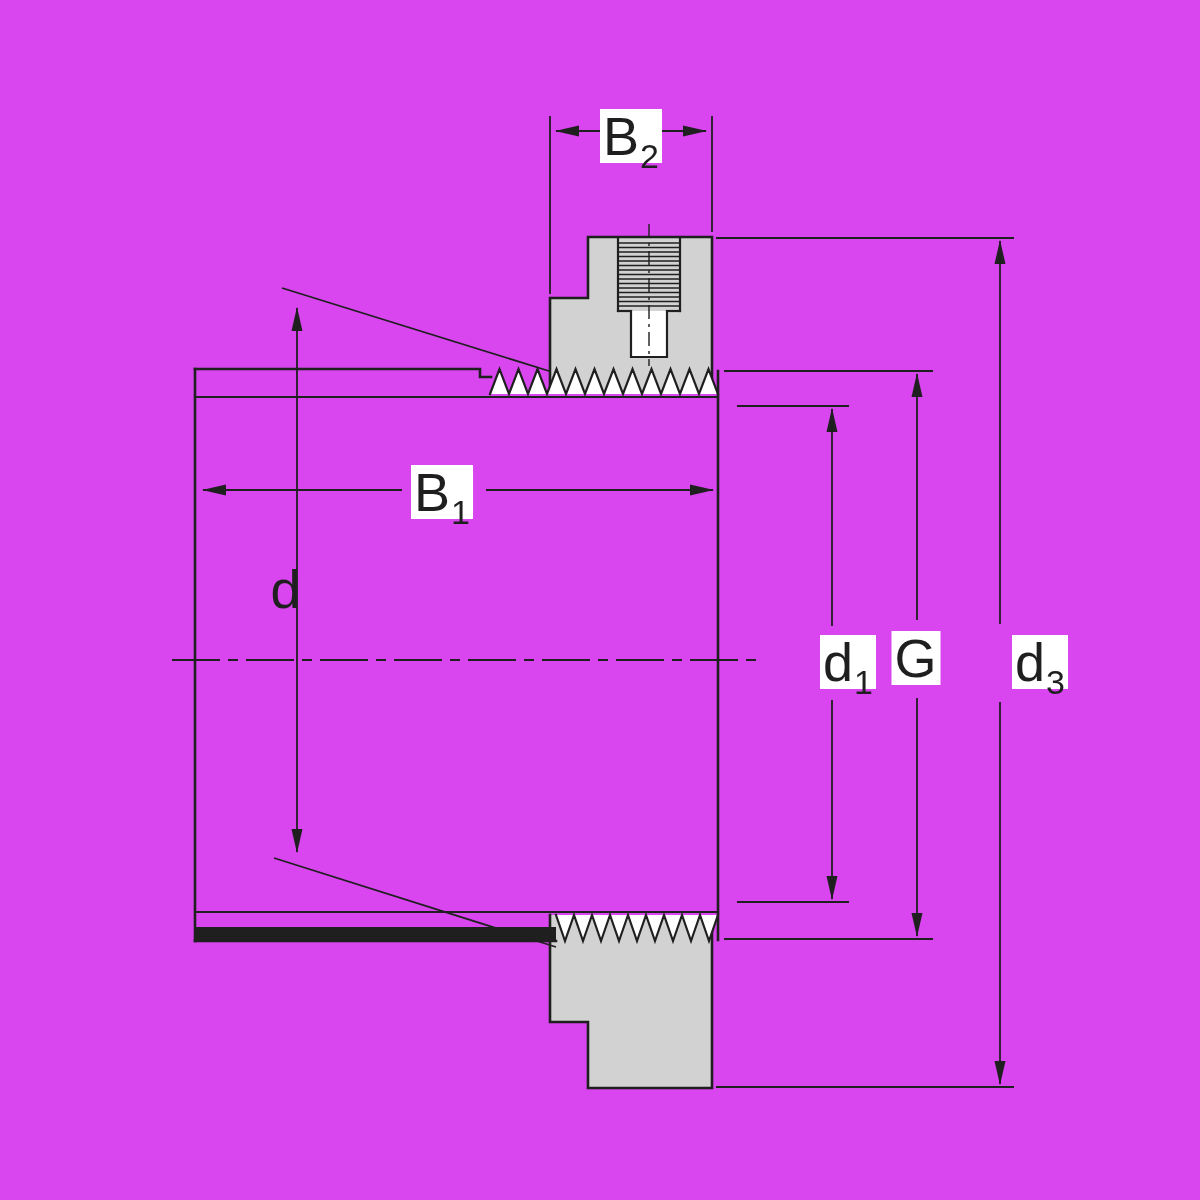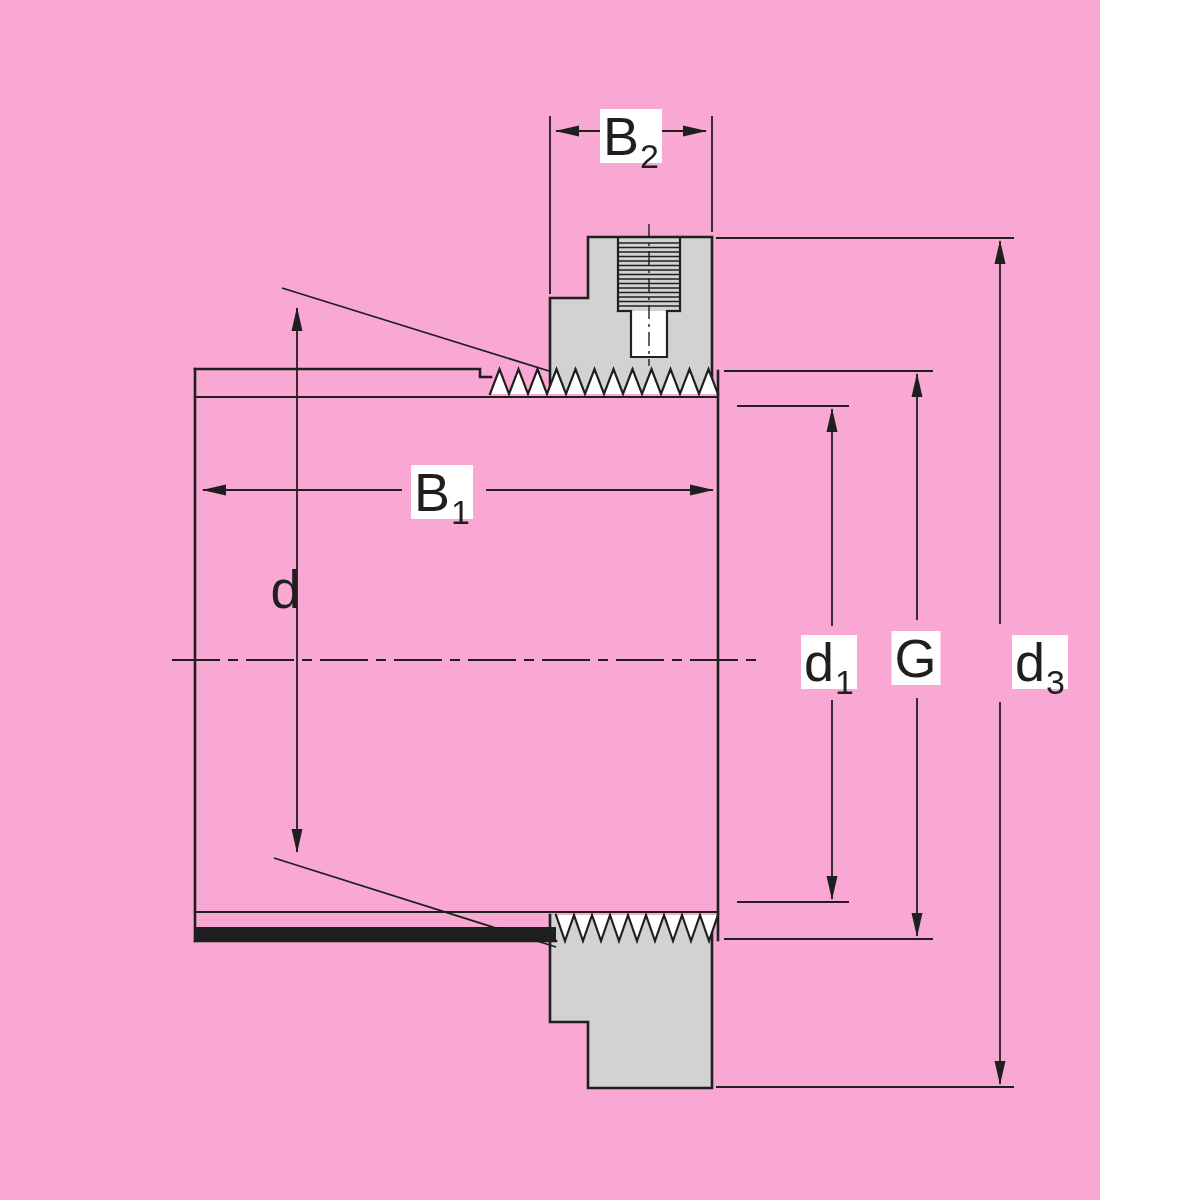--- a/index.html
+++ b/index.html
@@ -1,18 +1,18 @@
 <!DOCTYPE html>
 <html><head>
 <meta charset="utf-8">
 <style>
   html,body { margin:0; padding:0; background:#ffffff; }
   #stage {
-    position:relative; width:1100px; height:1200px;
-    background:#f9a8d4; overflow:hidden;
+    position:relative; width:1200px; height:1200px;
+    background:#d946ef; overflow:hidden;
     font-family:"Liberation Sans", sans-serif;
   }
   #stage svg { position:absolute; left:0; top:0; }
 
   
   .ol  { stroke:#1f1f1f; stroke-width:2.6; fill:none; stroke-linecap:square; }
   .ol2 { stroke:#1f1f1f; stroke-width:2.2; fill:none; stroke-linecap:square; }
   .dim { stroke:#1f1f1f; stroke-width:1.8; fill:none; stroke-linecap:butt; }
   .hatch { stroke:#1f1f1f; stroke-width:1.3; fill:none; }
   .cl  { stroke:#1f1f1f; stroke-width:1.8; fill:none; }
@@ -149,21 +149,21 @@
 </div>
 
 <div class="lbl" style="left:442px; top:492px;text-align:right;">
   <span>B</span><span class="sub">1</span>
 </div>
 
 <div class="lbl" style="left:286px; top:589px; background:transparent;">
   <span>d</span><span class="sub"></span>
 </div>
 
-<div class="lbl" style="left:829px; top:662px;">
+<div class="lbl" style="left:848px; top:662px;">
   <span>d</span><span class="sub">1</span>
 </div>
 
 <div class="lbl" style="left:916px; top:658px;">
   <span>G</span><span class="sub"></span>
 </div>
 
 <div class="lbl" style="left:1040px; top:662px;">
   <span>d</span><span class="sub">3</span>
 </div>

